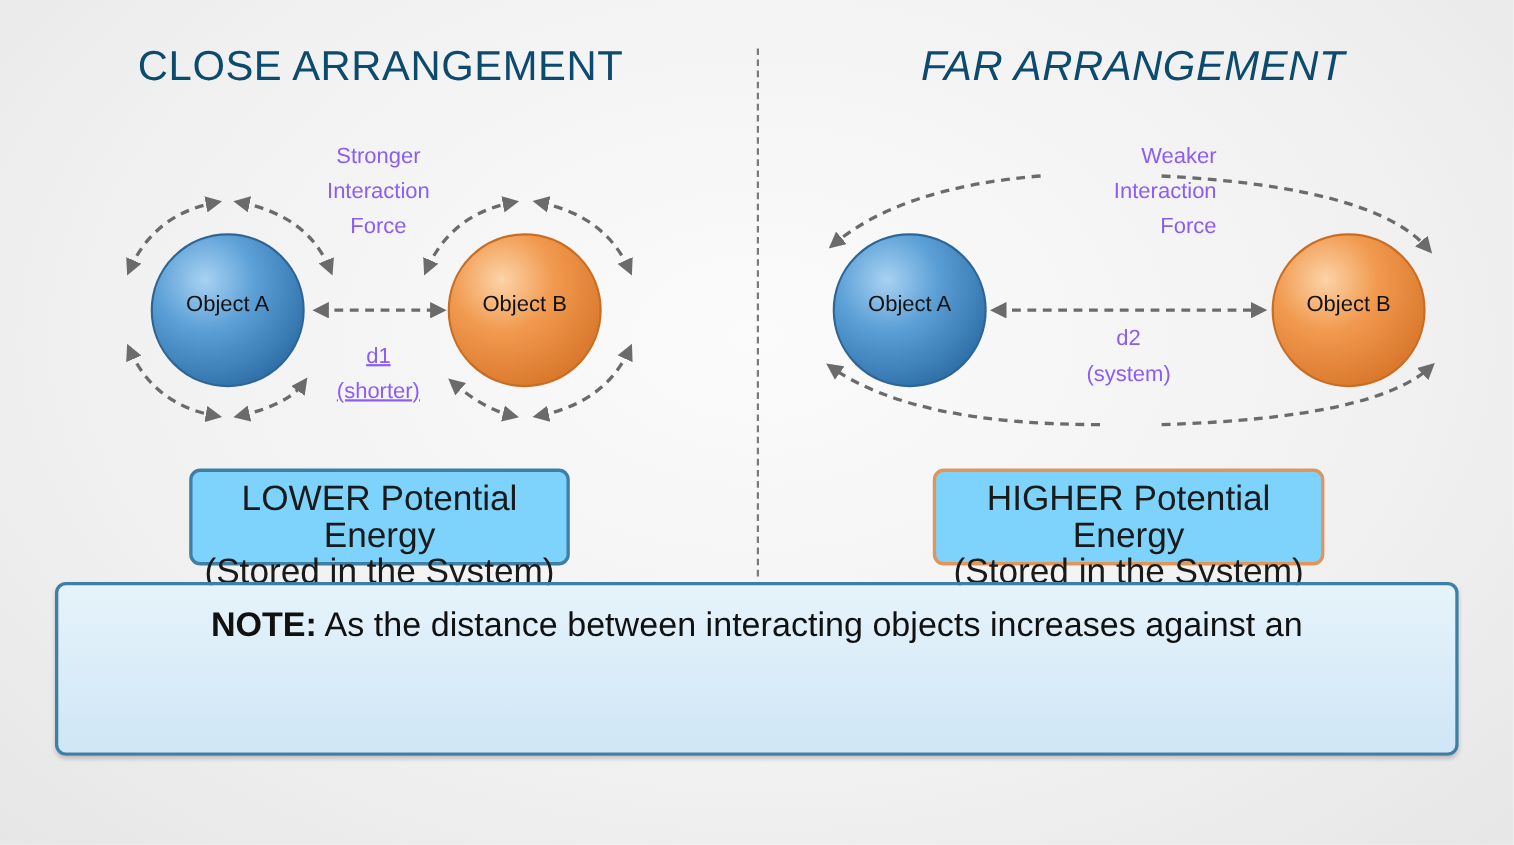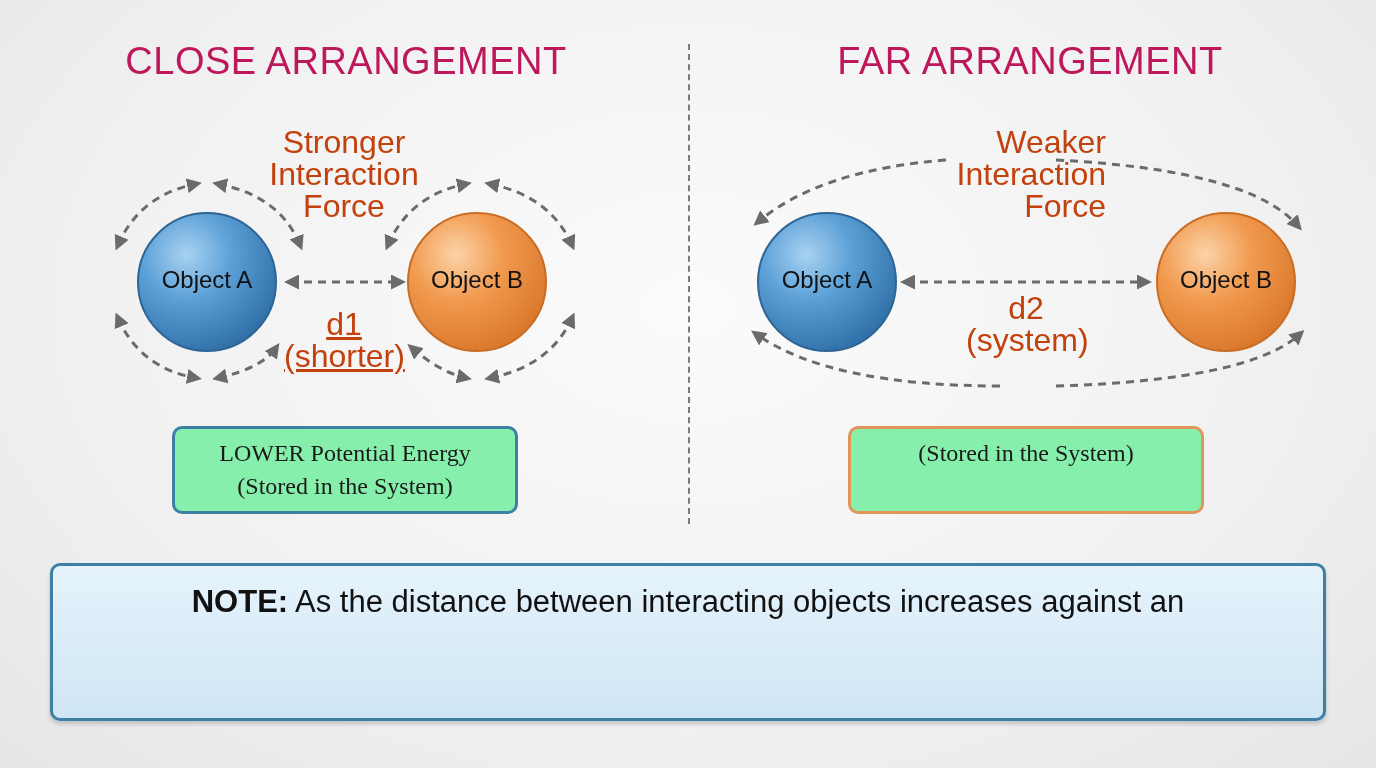--- a/index.html
+++ b/index.html
@@ -4,44 +4,44 @@
 <style>
   html, body { margin:0; padding:0; }
   body {
     width:1376px; height:768px; overflow:hidden; position:relative;
     background: radial-gradient(ellipse at 50% 40%, #fbfbfb 0%, #f1f1f1 60%, #e6e6e6 100%);
     font-family: "Liberation Sans", "DejaVu Sans", sans-serif;
     color:#1a1a1a;
   }
   .title {
     position:absolute; top:40px; font-size:38px; letter-spacing:0.5px;
-    color:#be185d; text-align:center; width:560px;
+    color:#0c4a6e; text-align:center; width:560px;
   }
   .title.left { left:66px; }
-  .title.right { left:750px; }
+  .title.right { left:750px;font-style:italic; }
   .divider {
     position:absolute; left:688px; top:44px; height:480px;
     border-left:2px dashed #7a7a7a;
   }
   svg.diagram { position:absolute; left:0; top:0; }
   .label {
-    position:absolute; text-align:center; font-size:32px; line-height:32px; color:#c2410c;
+    position:absolute; text-align:center; font-size:20px; line-height:32px; color:#8b5cf6;
   }
   .ball-label {
-    position:absolute; font-size:24px; color:#111; text-align:center; width:140px;
+    position:absolute; font-size:20px; color:#111; text-align:center; width:140px;
   }
   .pe-box {
-    position:absolute; background:#86efac; border-radius:10px;
-    text-align:center; font-size:24px; line-height:33px; padding:8px 0;
-    box-sizing:border-box; color:#1a1a1a;font-family:Liberation Serif, serif;
+    position:absolute; background:#7dd3fc; border-radius:10px;
+    text-align:center; font-size:32px; line-height:33px; padding:8px 0;
+    box-sizing:border-box; color:#1a1a1a;
   }
   .pe-box.low { left:172px; top:426px; width:346px; height:88px; border:3px solid #3f7ea5; }
   .pe-box.high { left:848px; top:426px; width:356px; height:88px; border:3px solid #e0955a; }
   .note {
-    position:absolute; left:50px; top:563px; width:1276px; height:158px;
+    position:absolute; left:50px; top:529px; width:1276px; height:158px;
     box-sizing:border-box; border:3px solid #3e7fa6; border-radius:10px;
     background: linear-gradient(180deg, #e6f3fb 0%, #cfe6f6 100%);
     box-shadow: 0 3px 4px rgba(0,0,0,0.18);
     text-align:center; font-size:31px; line-height:44px; padding-top:14px; color:#111;
   }
   .note b { font-weight:bold; }
 </style>
 </head>
 <body>
 
@@ -113,18 +113,19 @@
 <div class="label" style="left:966px; top:292px; width:120px;">
   <div>d2</div>
   <div>(system)</div>
 </div>
 
 <div class="pe-box low">
   <div>LOWER Potential Energy</div>
   <div>(Stored in the System)</div>
 </div>
 <div class="pe-box high">
+  <div>HIGHER Potential Energy</div>
   <div>(Stored in the System)</div>
 </div>
 
 <div class="note">
   <div><b>NOTE:</b><span> As the distance between interacting objects increases against an</span></div>
 </div>
 
 </body></html>

